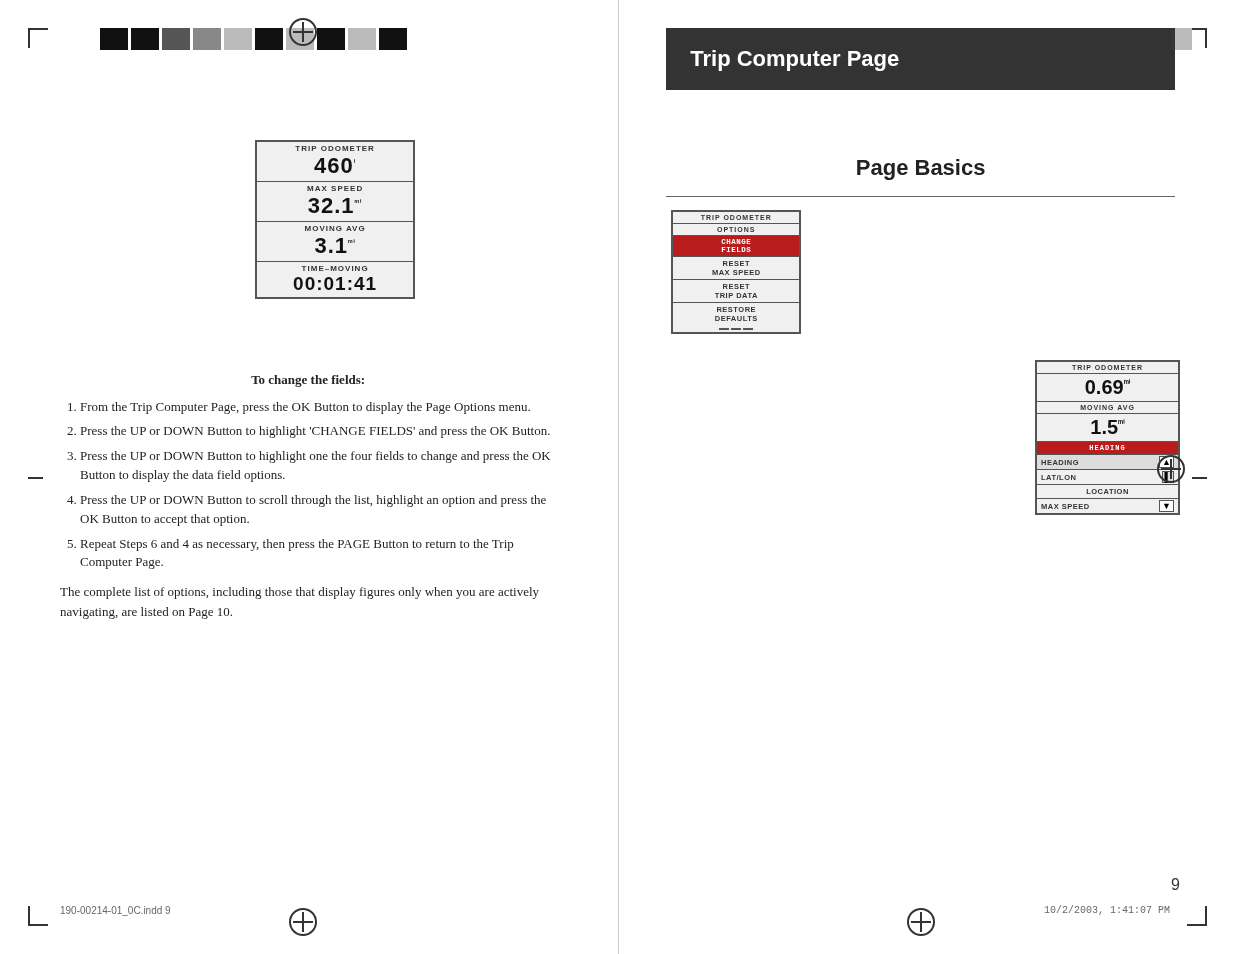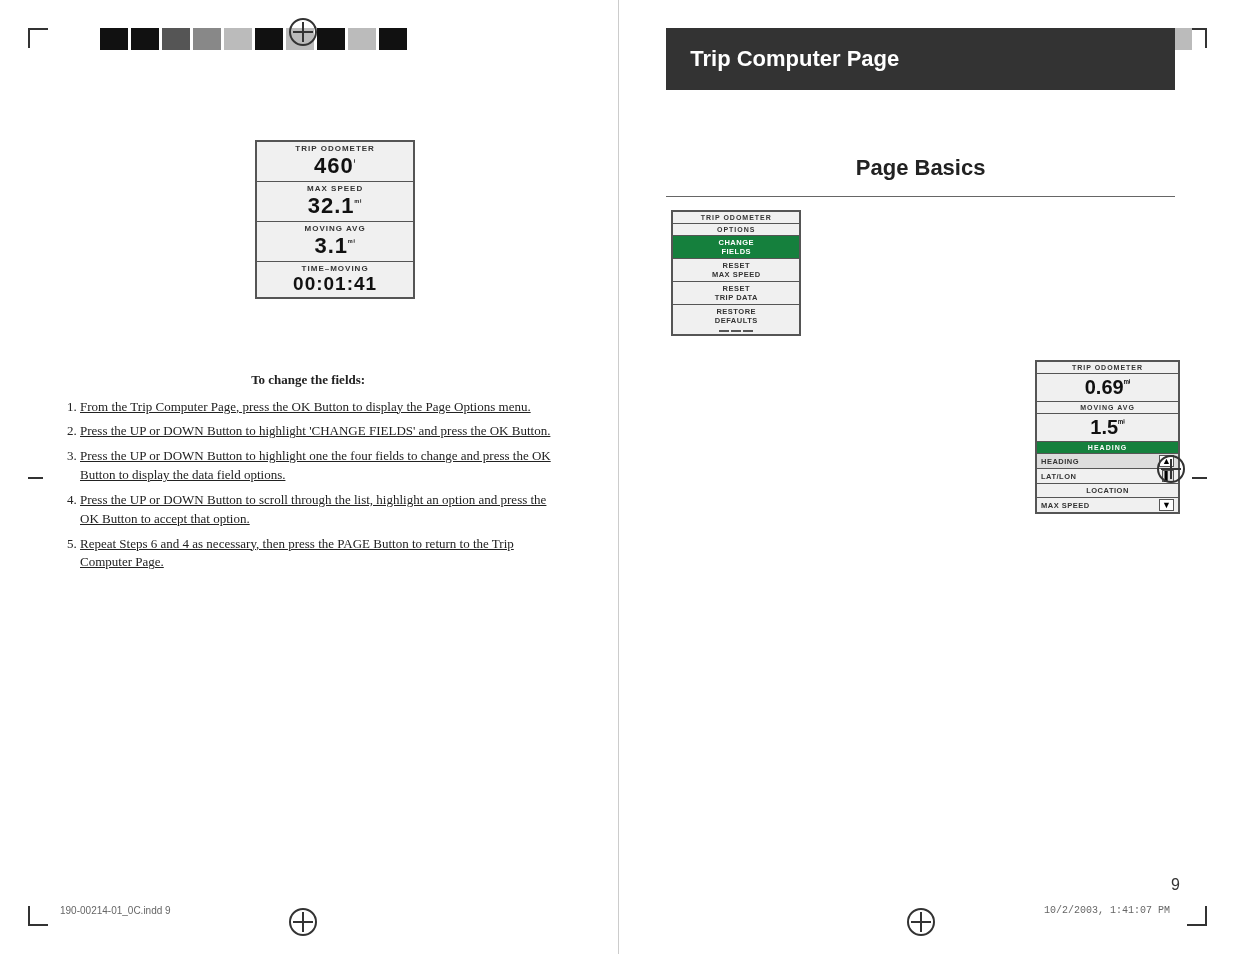--- a/index.html
+++ b/index.html
@@ -185,21 +185,20 @@
     .body-text h3 {
       font-size: 13px;
       font-weight: bold;
       margin-bottom: 8px;
       text-align: center;
     }
 
     .body-text ol {
       padding-left: 20px;
       margin-bottom: 10px;
-      text-decoration: underline;
     }
 
     .body-text ol li {
       margin-bottom: 6px;
       font-size: 13px;
       line-height: 1.45;
     }
 
     
     .right-header {
@@ -269,22 +268,23 @@
     }
 
     .dev-opt-label-sm {
       font-size: 7.5px;
       font-weight: bold;
       color: #333;
       letter-spacing: 0.5px;
     }
 
     .dev-opt-highlighted {
-      background: #15803d;
+      background: #b91c1c;
       color: #fff;
+      font-family: Liberation Mono, monospace;
     }
 
     
     .device-right {
       position: absolute;
       top: 360px;
       right: 55px;
       width: 145px;
       border: 2px solid #555;
       background: #f0f0f0;
@@ -382,20 +382,21 @@
 
     <div class="body-text">
       <h3>To change the fields:</h3>
       <ol>
         <li>From the Trip Computer Page, press the OK Button to display the Page Options menu.</li>
         <li>Press the UP or DOWN Button to highlight 'CHANGE FIELDS' and press the OK Button.</li>
         <li>Press the UP or DOWN Button to highlight one the four fields to change and press the OK Button to display the data field options.</li>
         <li>Press the UP or DOWN Button to scroll through the list, highlight an option and press the OK Button to accept that option.</li>
         <li>Repeat Steps 6 and 4 as necessary, then press the PAGE Button to return to the Trip Computer Page.</li>
       </ol>
+      <p>The complete list of options, including those that display figures only when you are actively navigating, are listed on Page 10.</p>
     </div>
 
     <div class="crosshair crosshair-bottom-left"></div>
 
     <div class="footer-text-left">190-00214-01_0C.indd  9</div>
 
   </div>
 
   <div style="position:absolute; left:618px; top:0; width:1px; height:954px; background:#ccc;"></div>
 

